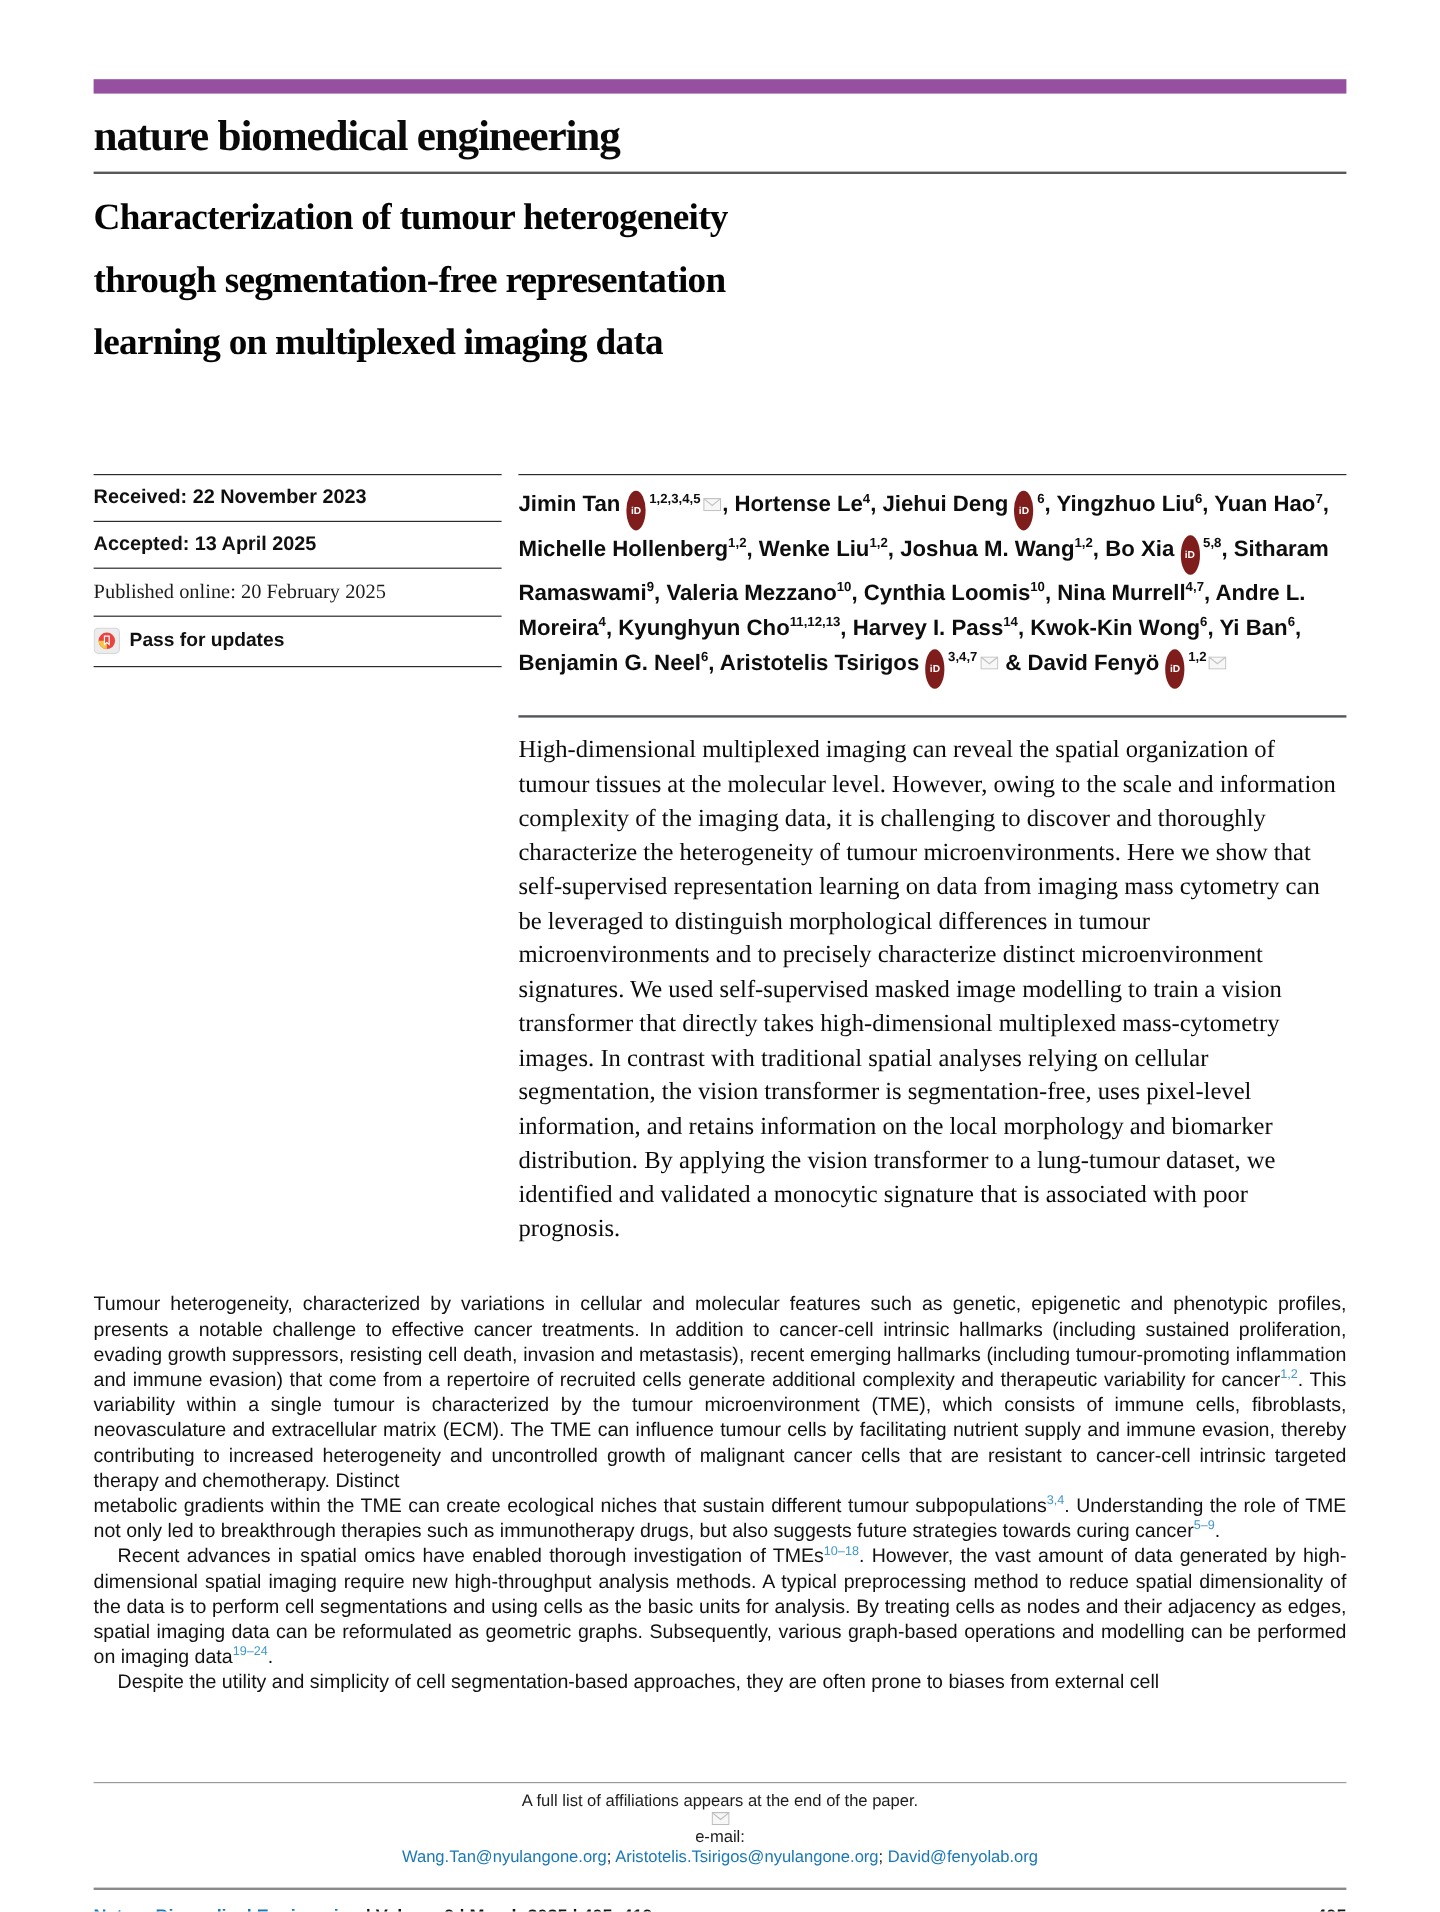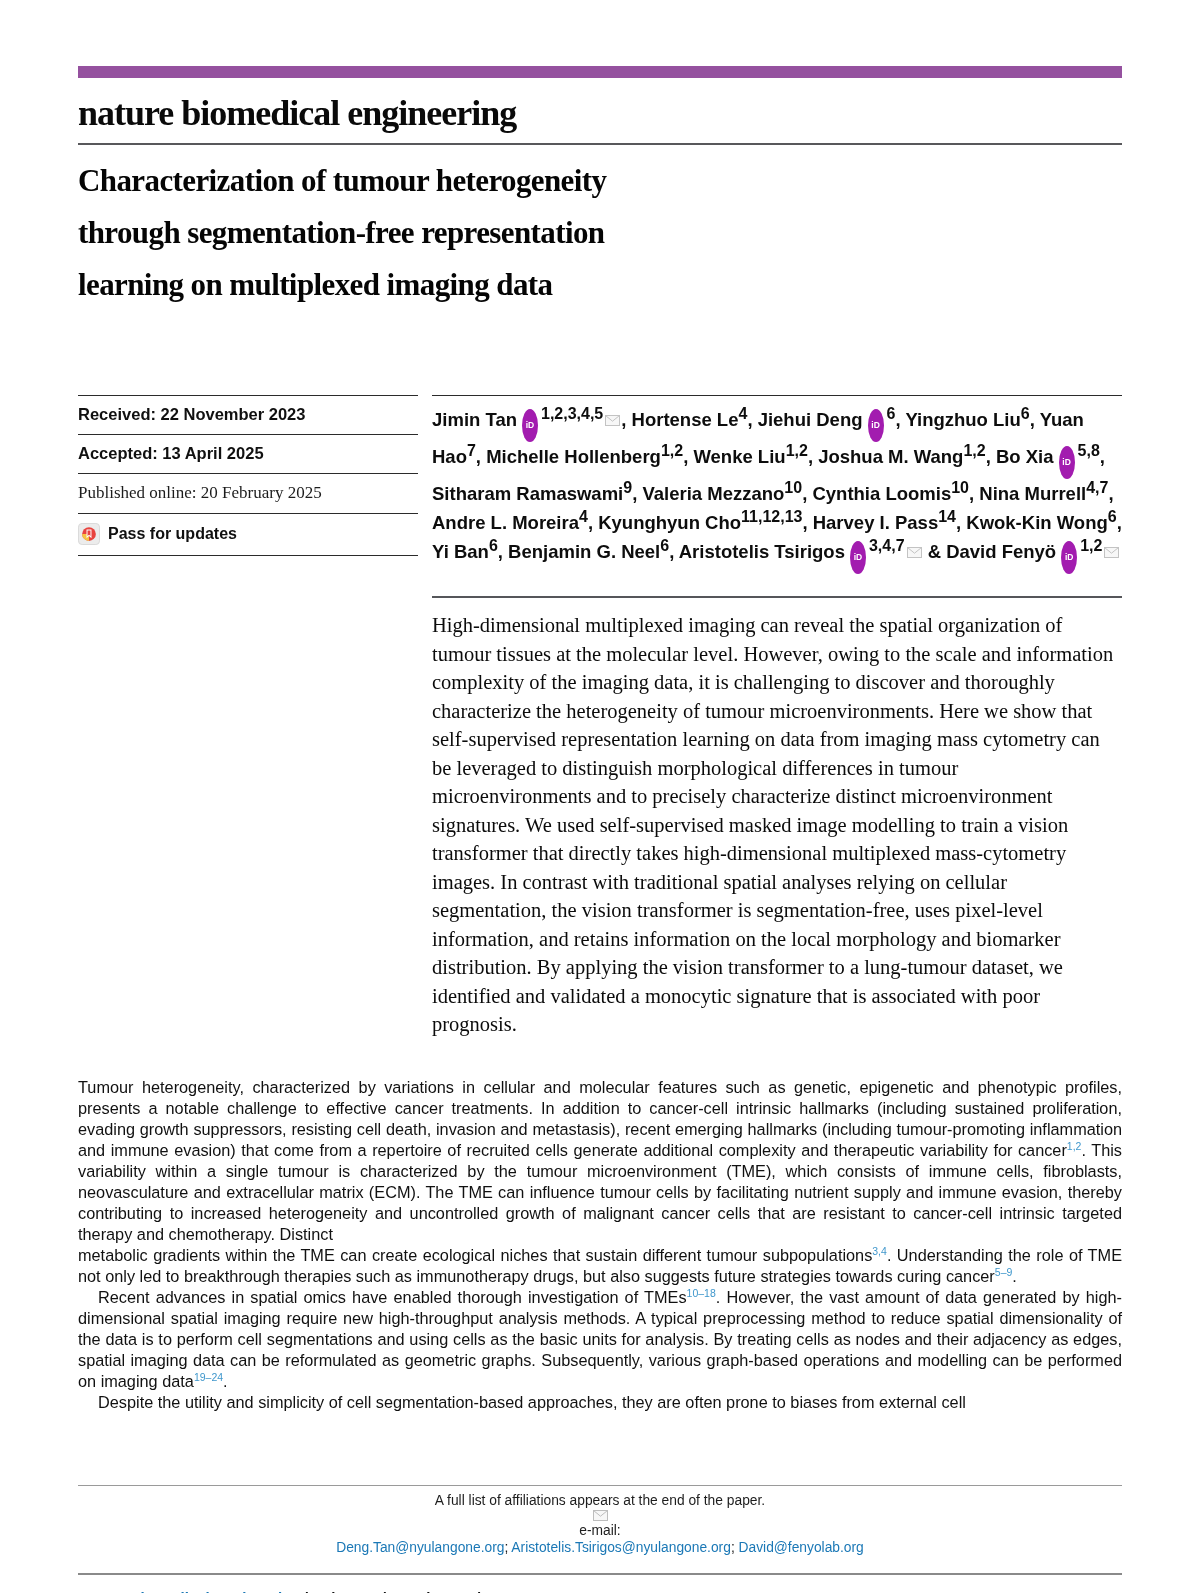--- a/index.html
+++ b/index.html
@@ -67,25 +67,25 @@
   }
   .badge-row .cfu-text { font-size:16px; font-weight:700; }
 
   .authors {
     border-top:1.5px solid #2b2b2b;
     padding-top:9px;
     font-size:18.5px; font-weight:700;
     line-height:29px;
     color:#0d0d0d;
   }
-  .authors sup { font-size:16px; font-weight:700; vertical-align:super; line-height:0;text-align:right; }
+  .authors sup { font-size:11px; font-weight:700; vertical-align:super; line-height:0;text-align:right; }
   .orcid {
     display:inline-flex; align-items:center; justify-content:center;
     width:16px; height:33px; border-radius:50%;
-    background:#a21caf; color:#fff;
+    background:#7f1d1d; color:#fff;
     font-size:8.5px; font-weight:700;
     margin:0 3px 0 5px;
     vertical-align:-2px;
   }
   .env-icon { margin:0 1px 0 2px; vertical-align:0px; }
 
   
   .abstract {
     margin-top:22px;
     border-top:2px solid #55565a;
@@ -190,21 +190,21 @@
   </div>
 
   <div class="foot-rule1"></div>
   <div class="affil-line">
     <span>A full list of affiliations appears at the end of the paper.</span>
     <svg class="env-icon" width="15" height="11" viewBox="0 0 15 11">
       <rect x="0.5" y="0.5" width="14" height="10" fill="#f7f7f7" stroke="#bdbdbd"></rect>
       <path d="M0.5 0.5 L7.5 6.2 L14.5 0.5" fill="none" stroke="#bdbdbd"></path>
     </svg>
     <span>e-mail:</span>
-    <span id="email-links"><a href="#" class="email-link">Deng.Tan@nyulangone.org</a>; <a href="#" class="email-link">Aristotelis.Tsirigos@nyulangone.org</a>; <a href="#" class="email-link">David@fenyolab.org</a></span>
+    <span id="email-links"><a href="#" class="email-link">Wang.Tan@nyulangone.org</a>; <a href="#" class="email-link">Aristotelis.Tsirigos@nyulangone.org</a>; <a href="#" class="email-link">David@fenyolab.org</a></span>
   </div>
 
   <div class="foot-rule2"></div>
   <div class="journal-line">
     <span>
       <a class="journal-name" href="#">Nature Biomedical Engineering</a><span> | Volume 9 | March 2025 | 405–419</span>
     </span>
     <span class="page-number">405</span>
   </div>
 

